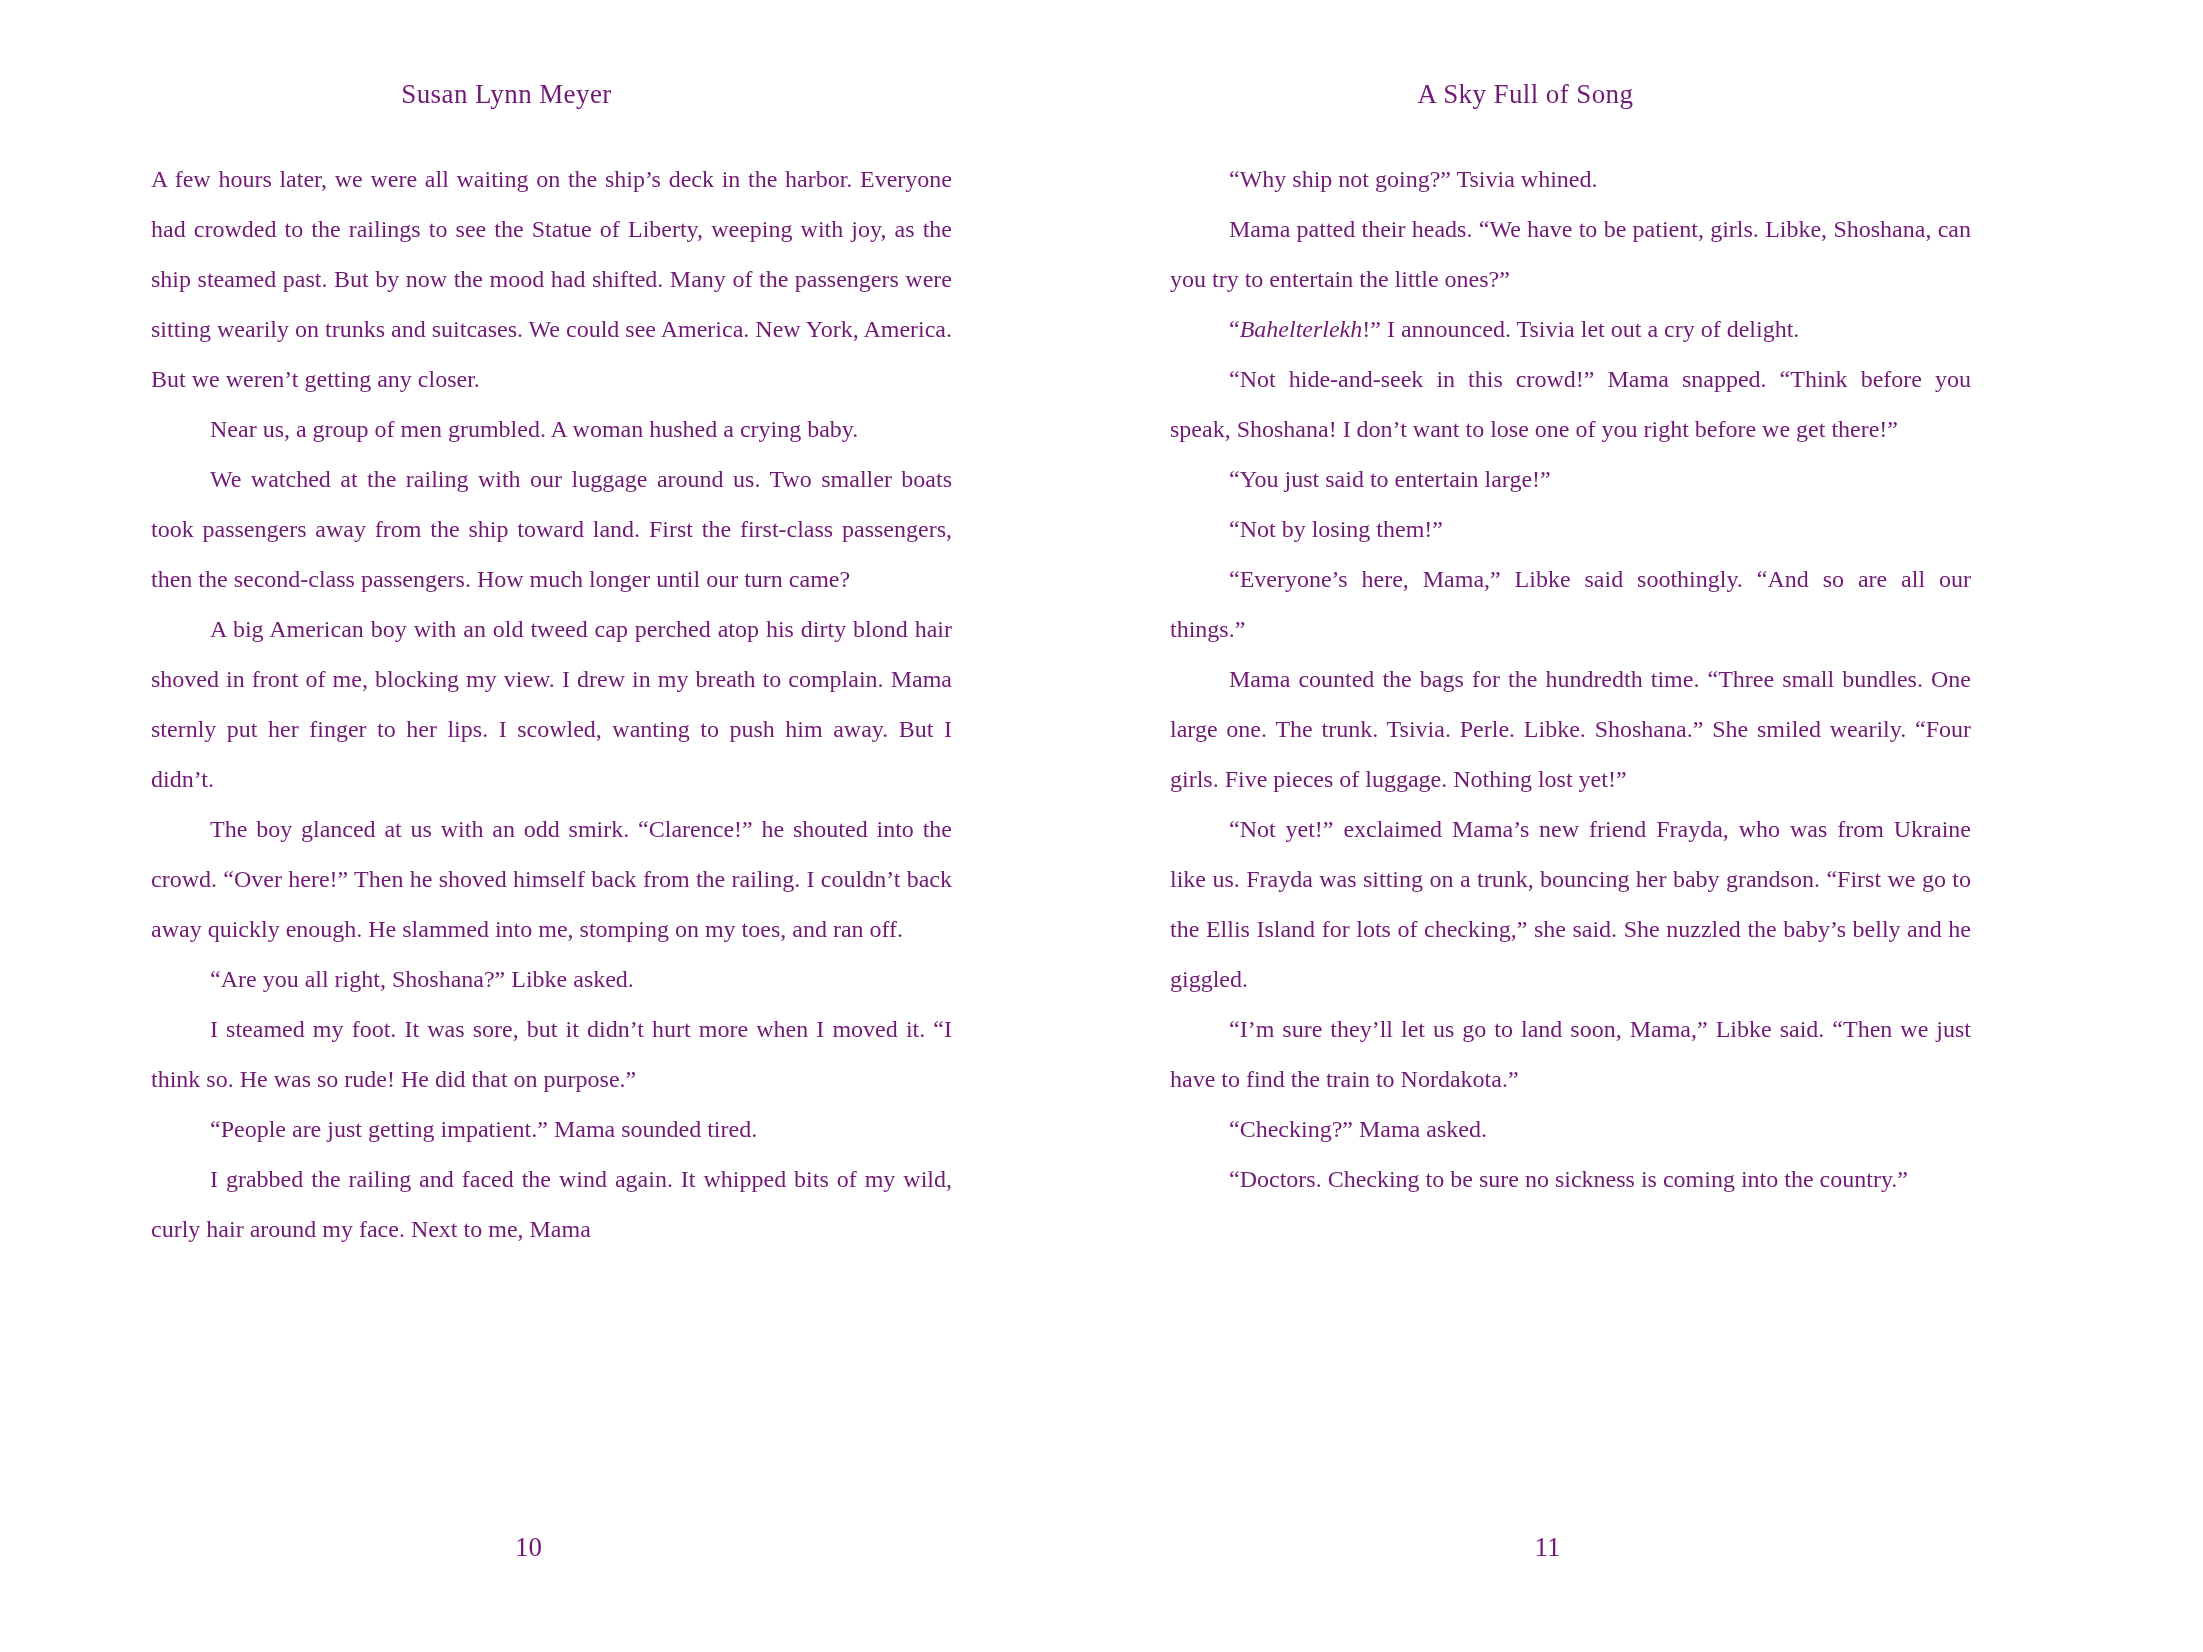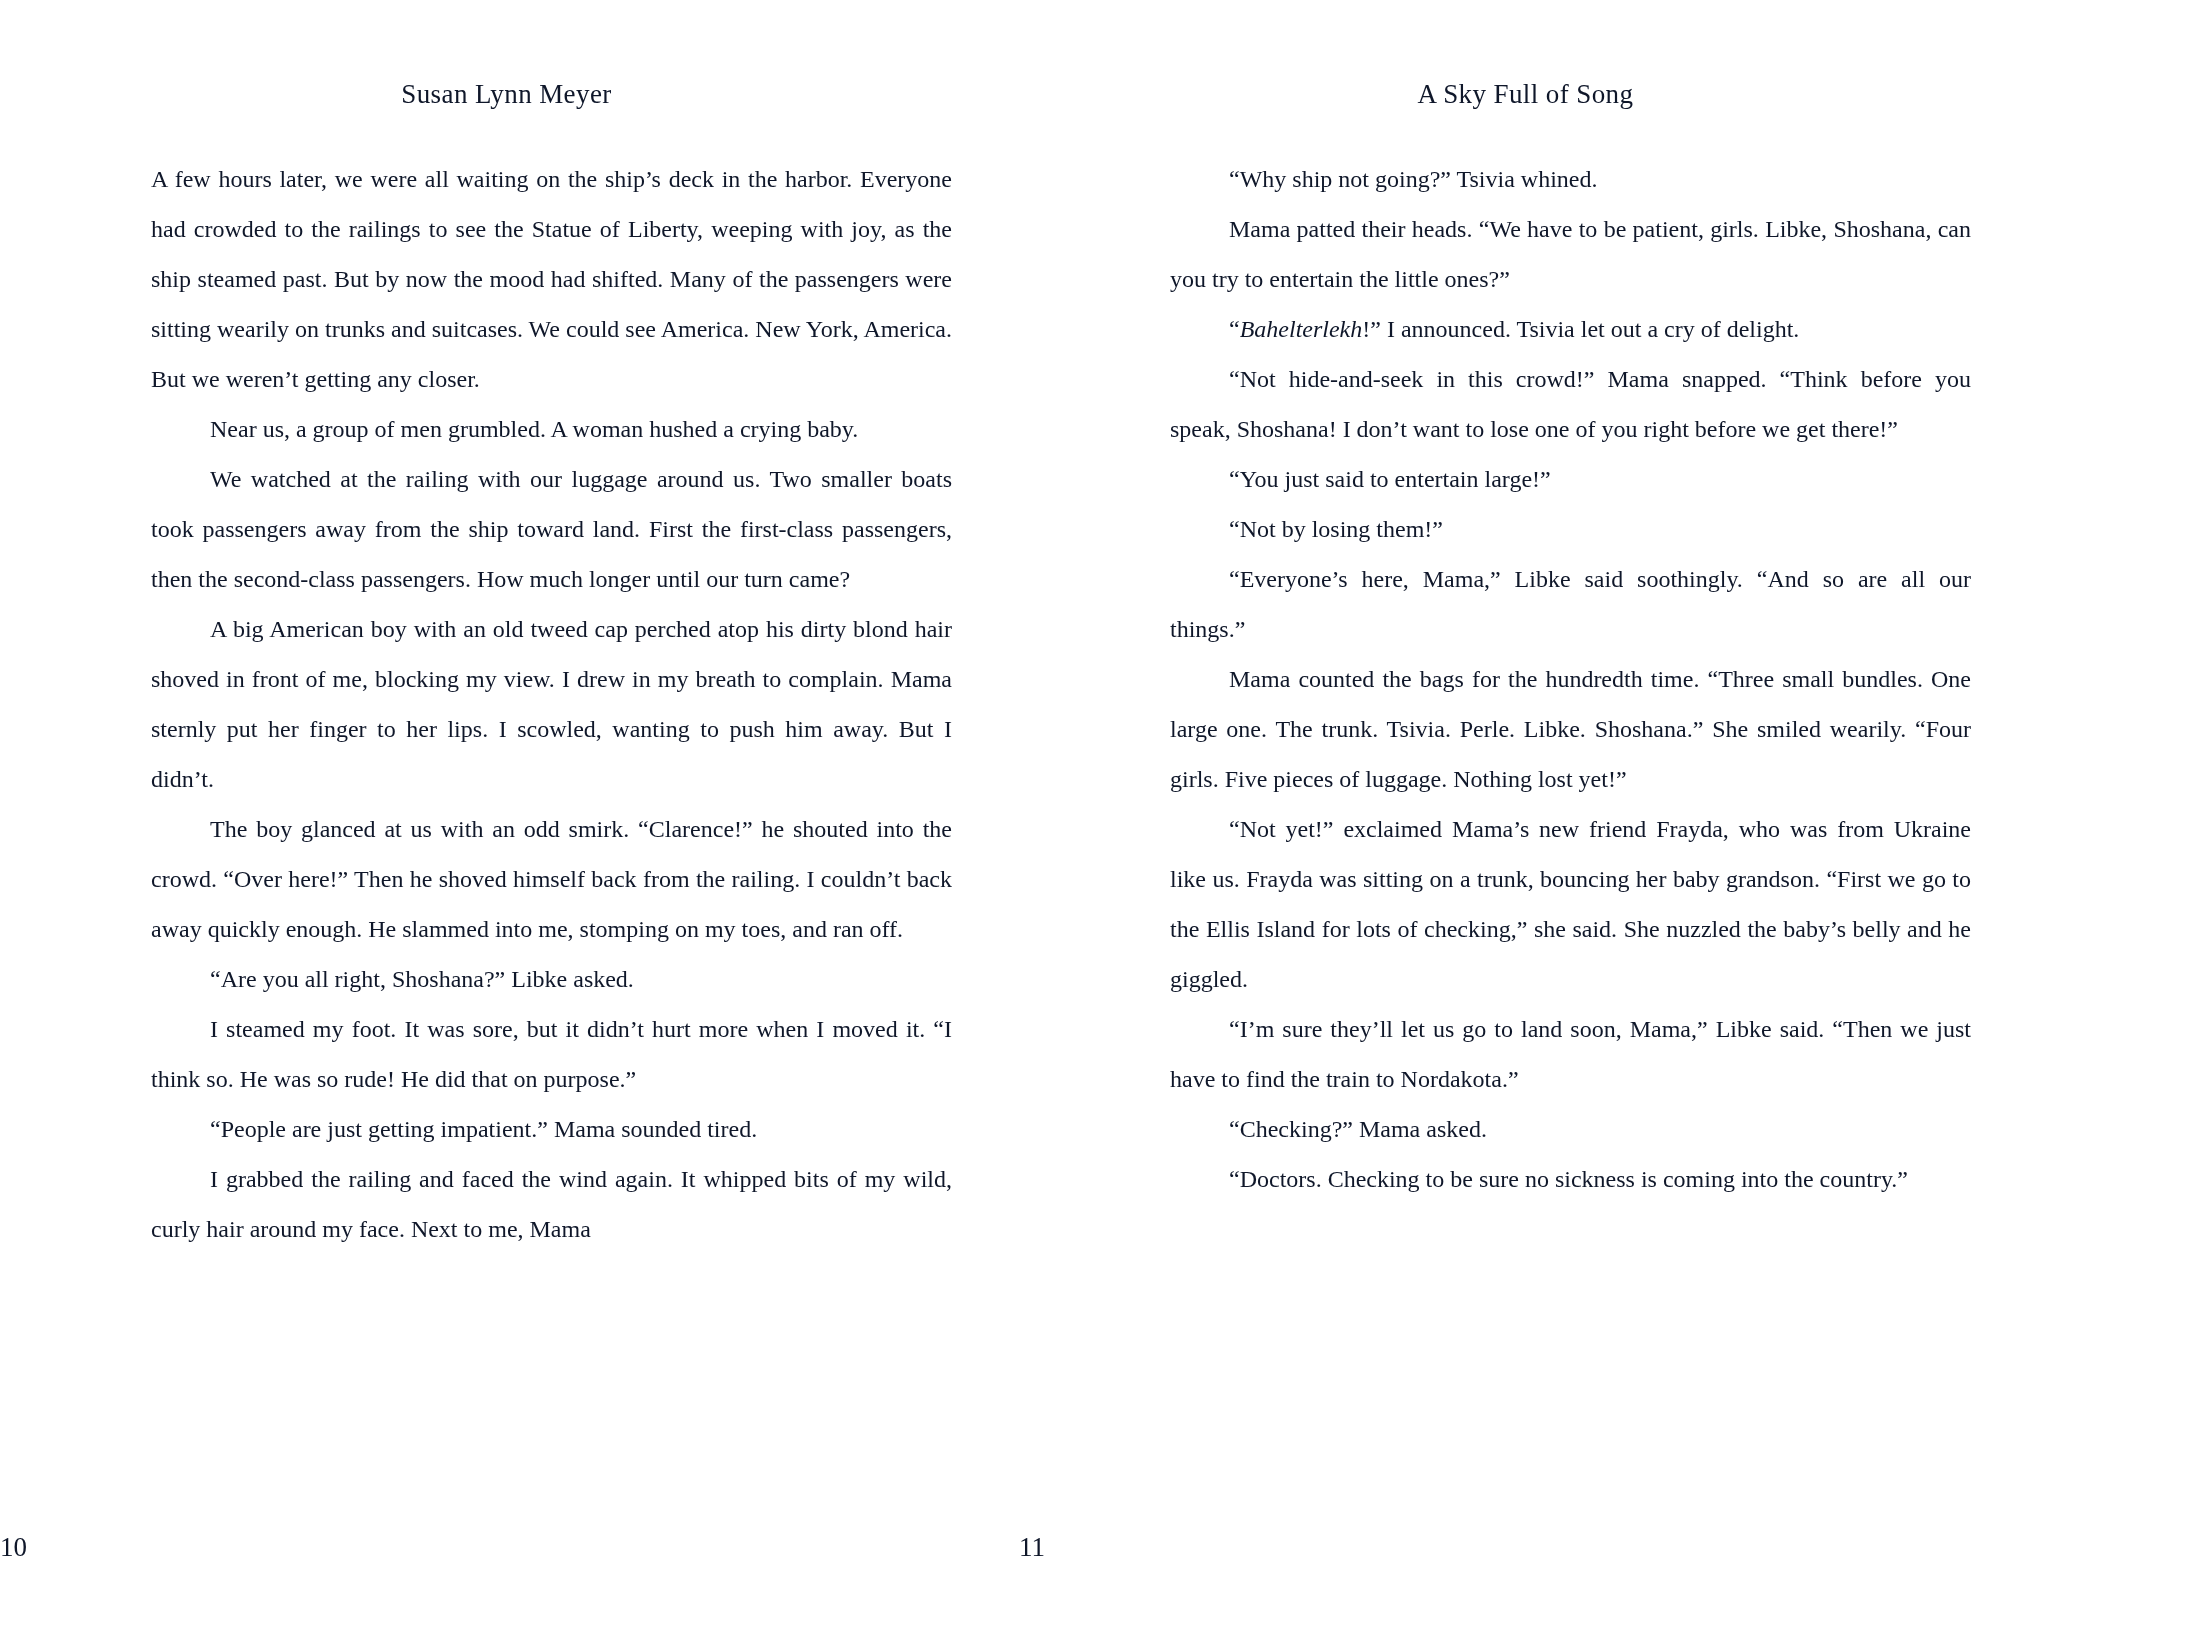--- a/index.html
+++ b/index.html
@@ -4,21 +4,21 @@
 <style>
   * { margin: 0; padding: 0; box-sizing: border-box; }
   html, body {
     width: 2204px; height: 1653px;
     background: #ffffff;
   }
   .spread {
     display: flex;
     width: 2032px; height: 1653px;
     font-family: "Liberation Serif", "DejaVu Serif", serif;
-    color: #0f172a;
+    color: #701a75;
     background: #ffffff;
     gap: 6px;
   }
   .page {
     position: relative;
     width: 1102px; height: 1653px;
     overflow: hidden;
   }
   .running-header {
     position: absolute;
@@ -36,21 +36,23 @@
     line-height: 50px;
     text-align: justify;
     text-justify: inter-word;
   }
   .para { text-indent: 0; }
   .para.indent { text-indent: 59px; }
   .italic { font-style: italic; }
   .page-number {
     position: absolute;
     top: 1532px; left: 0; width: 100%;
+    text-align: center;
     font-size: 27px;
+    padding-left: 44px;
   }
 </style>
 </head>
 <body>
 
 <div class="spread">
 
   <div class="page">
     <div class="running-header">Susan Lynn Meyer</div>
     <div class="text-block">

